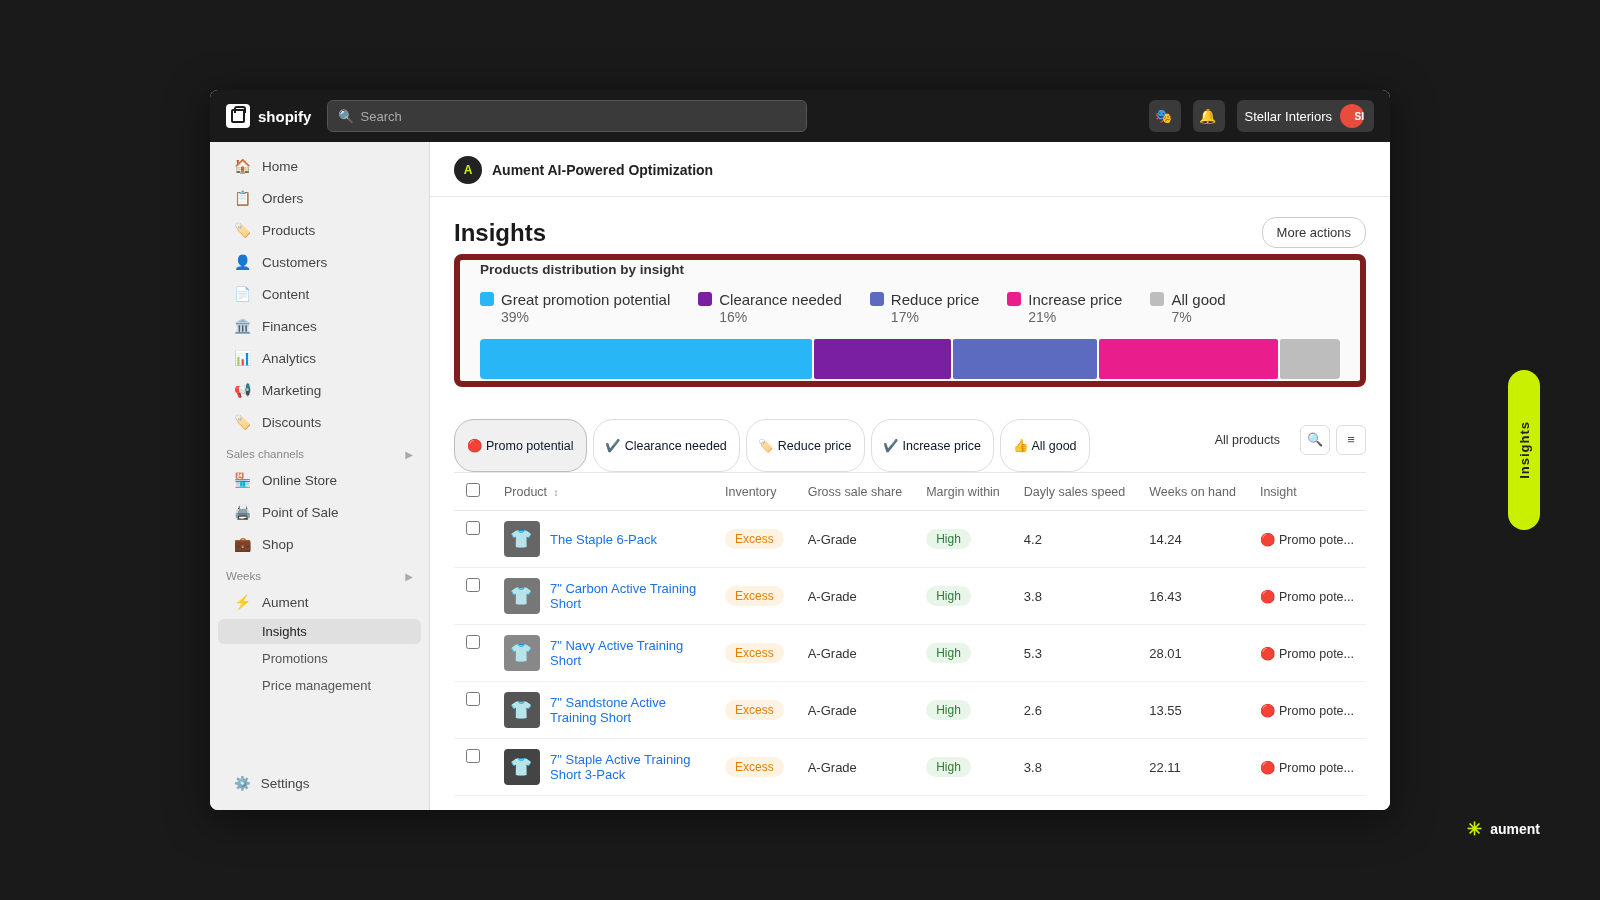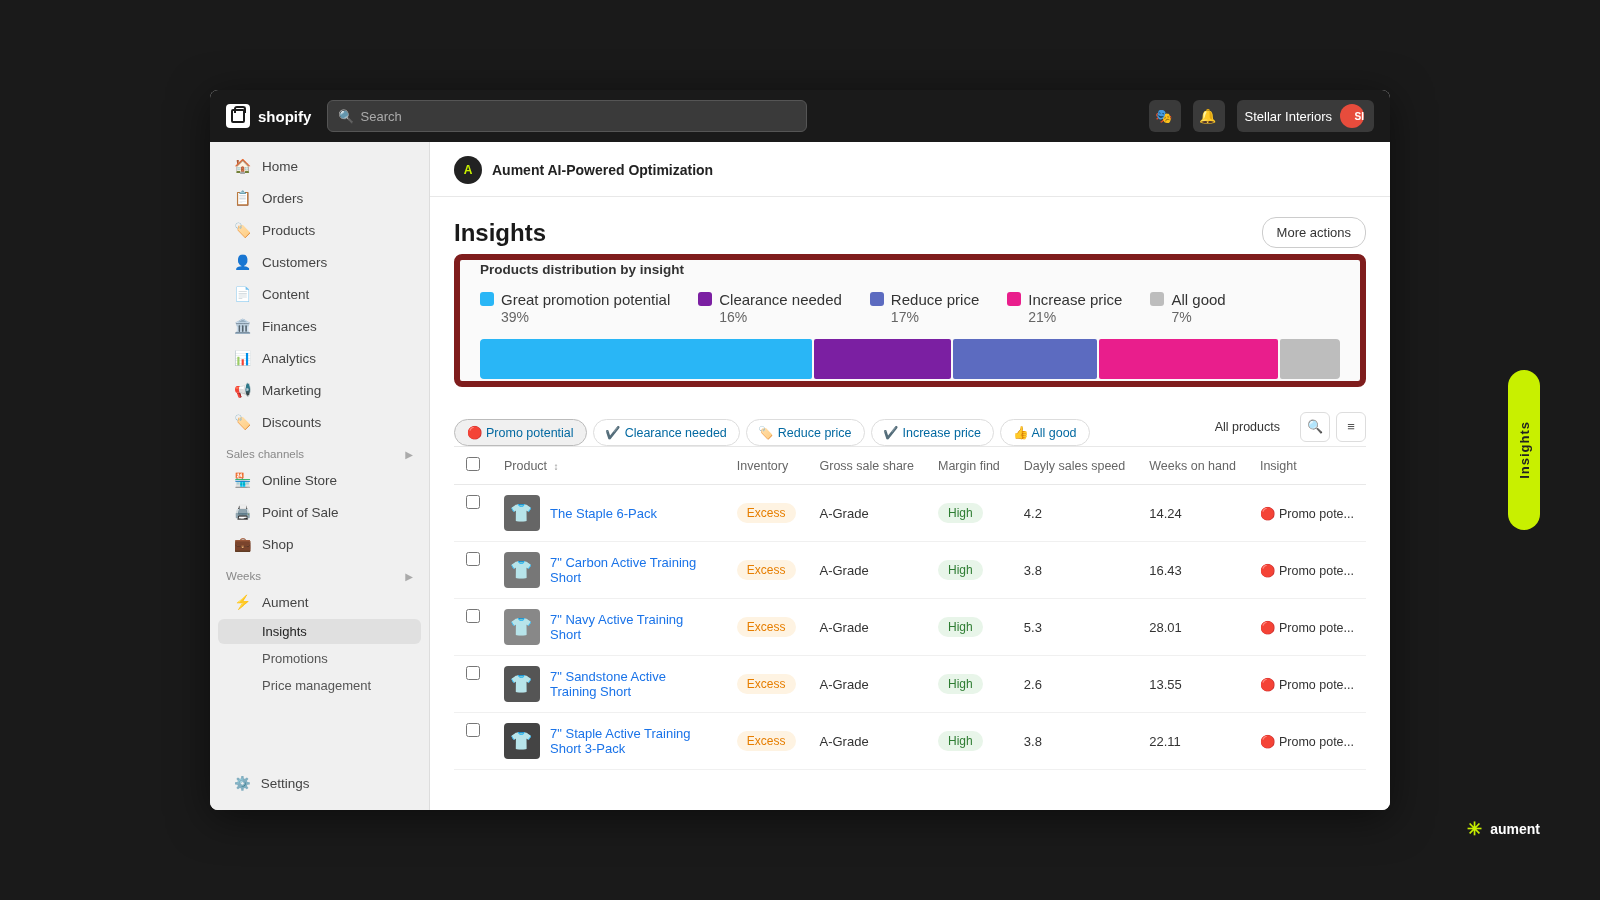--- a/index.html
+++ b/index.html
@@ -50,21 +50,21 @@
     .legend-item { display: flex; align-items: flex-start; gap: 7px; }
     .legend-dot { width: 14px; height: 14px; border-radius: 3px; flex-shrink: 0; margin-top: 1px; }
     .legend-text { display: flex; flex-direction: column; gap: 1px; }
     .legend-label { font-size: 15px; color: #333; font-weight: 500; }
     .legend-pct { font-size: 14px; color: #666; }
     .dist-bar { display: flex; height: 40px; border-radius: 4px; overflow: hidden; gap: 2px; }
     .dist-segment { height: 100%; border-radius: 2px; }
 
     
     .filter-tabs { display: flex; align-items: center; gap: 6px; margin-bottom: 0; padding: 12px 0 0; }
-    .filter-tab { padding: 5px 12px; border-radius: 20px; border: 1px solid #ddd; background: #fff; font-size: 12.5px; color: #0369a1; cursor: pointer; white-space: nowrap; }
+    .filter-tab { padding: 18px 12px; border-radius: 20px; border: 1px solid #ddd; background: #fff; font-size: 12.5px; color: #0f172a; cursor: pointer; white-space: nowrap; }
     .filter-tab.active { background: #f0f0f0; border-color: #bbb; font-weight: 500; }
     .filter-tab-all { margin-left: auto; padding: 5px 12px; background: none; border: none; font-size: 12.5px; color: #333; cursor: pointer; font-weight: 500; }
     .tab-icons { display: flex; gap: 6px; }
     .tab-icon-btn { width: 30px; height: 30px; border: 1px solid #ddd; background: #fff; border-radius: 6px; display: flex; align-items: center; justify-content: center; cursor: pointer; color: #555; font-size: 13px; }
 
     
     .table-wrap { overflow-x: auto; }
     table { width: 100%; border-collapse: collapse; font-size: 13px; }
     thead tr { border-bottom: 1px solid #e8e8e8; }
     thead th { padding: 10px 12px; text-align: left; font-weight: 500; color: #666; font-size: 12.5px; white-space: nowrap; }
@@ -283,21 +283,21 @@
           </div>
 
           <div class="table-wrap">
             <table>
               <thead>
                 <tr>
                   <th><input type="checkbox" style=""></th>
                   <th>Product <span class="sort-arrow">↕</span></th>
                   <th>Inventory</th>
                   <th>Gross sale share</th>
-                  <th>Margin find</th>
+                  <th>Margin within</th>
                   <th>Dayly sales speed</th>
                   <th>Weeks on hand</th>
                   <th>Insight</th>
                 </tr>
               </thead>
               <tbody id="products-tbody">
               <tr>
       <td class="checkbox-cell">
         <input type="checkbox" style="">
       </td>

